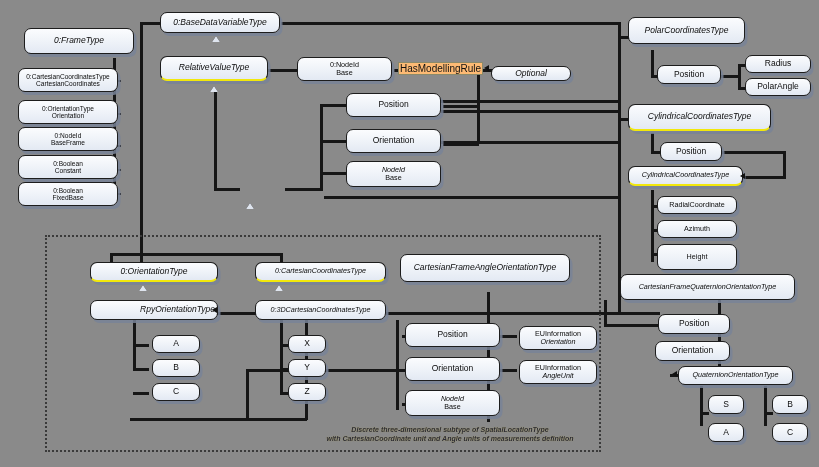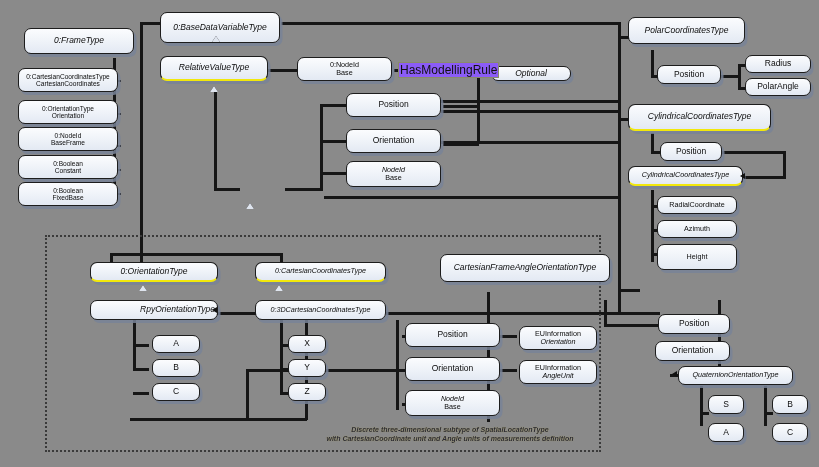--- a/index.html
+++ b/index.html
@@ -77,24 +77,24 @@
     z-index:7;
   }
   .arrow.left{
     border-left:none;
     border-right:5px solid #111;
   }
 
   
   .edge-label{
     position:absolute;
-    background:#8b5cf6;
+    background:#fdba74;
     border:1px solid #8a8a6a;
     color:#111;
-    font-size:12px;
+    font-size:10px;
     padding:0 1px;
     white-space:nowrap;
     z-index:8;
   }
 
   
   .caption{
     position:absolute;
     text-align:center;
     font-size:7px;
@@ -241,21 +241,21 @@
   <div class="node plain xsmall" style="left:18px;top:155px;width:100px;height:24px;">
     <span class="l1">0:Boolean</span>
     <span class="l2">Constant</span>
   </div>
 
   <div class="node plain xsmall" style="left:18px;top:182px;width:100px;height:24px;">
     <span class="l1">0:Boolean</span>
     <span class="l2">FixedBase</span>
   </div>
 
-  <div class="node type" style="left:160px;top:12px;width:120px;height:31px;">
+  <div class="node type" style="left:160px;top:12px;width:120px;height:21px;">
     <span class="l1">0:BaseDataVariableType</span>
   </div>
   <div class="tri hollow" style="left:212px;top:36px;"></div>
 
   <div class="node type underline-y" style="left:160px;top:56px;width:108px;height:25px;">
     <span class="l1">RelativeValueType</span>
   </div>
   <div class="tri hollow" style="left:210px;top:86px;"></div>
 
   <div class="node plain small" style="left:297px;top:57px;width:95px;height:24px;">
@@ -311,20 +311,23 @@
   <div class="node plain small" style="left:657px;top:196px;width:80px;height:18px;align-items:center;">
     <span class="l1">RadialCoordinate</span>
   </div>
   <div class="node plain small" style="left:657px;top:220px;width:80px;height:18px;">
     <span class="l1">Azimuth</span>
   </div>
   <div class="node plain small" style="left:657px;top:244px;width:80px;height:26px;">
     <span class="l1">Height</span>
   </div>
 
+  <div class="node type small" style="left:620px;top:274px;width:175px;height:26px;">
+    <span class="l1">CartesianFrameQuaternionOrientationType</span>
+  </div>
   <div class="node plain" style="left:658px;top:314px;width:72px;height:20px;">
     <span class="l1">Position</span>
   </div>
   <div class="node plain" style="left:655px;top:341px;width:75px;height:20px;">
     <span class="l1">Orientation</span>
   </div>
   <div class="node type small" style="left:678px;top:366px;width:115px;height:19px;">
     <span class="l1">QuaternionOrientationType</span>
   </div>
   <div class="arrow left" style="left:672px;top:371px;"></div>
@@ -374,21 +377,21 @@
   <div class="node plain" style="left:288px;top:335px;width:38px;height:18px;">
     <span class="l1">X</span>
   </div>
   <div class="node plain" style="left:288px;top:359px;width:38px;height:18px;">
     <span class="l1">Y</span>
   </div>
   <div class="node plain" style="left:288px;top:383px;width:38px;height:18px;">
     <span class="l1">Z</span>
   </div>
 
-  <div class="node type" style="left:400px;top:254px;width:170px;height:28px;margin-left:40px;">
+  <div class="node type" style="left:400px;top:254px;width:170px;height:28px;">
     <span class="l1">CartesianFrameAngleOrientationType</span>
   </div>
 
   <div class="node plain" style="left:405px;top:323px;width:95px;height:24px;">
     <span class="l1">Position</span>
   </div>
   <div class="node plain" style="left:405px;top:357px;width:95px;height:24px;">
     <span class="l1">Orientation</span>
   </div>
   <div class="node plain small" style="left:405px;top:390px;width:95px;height:26px;">

